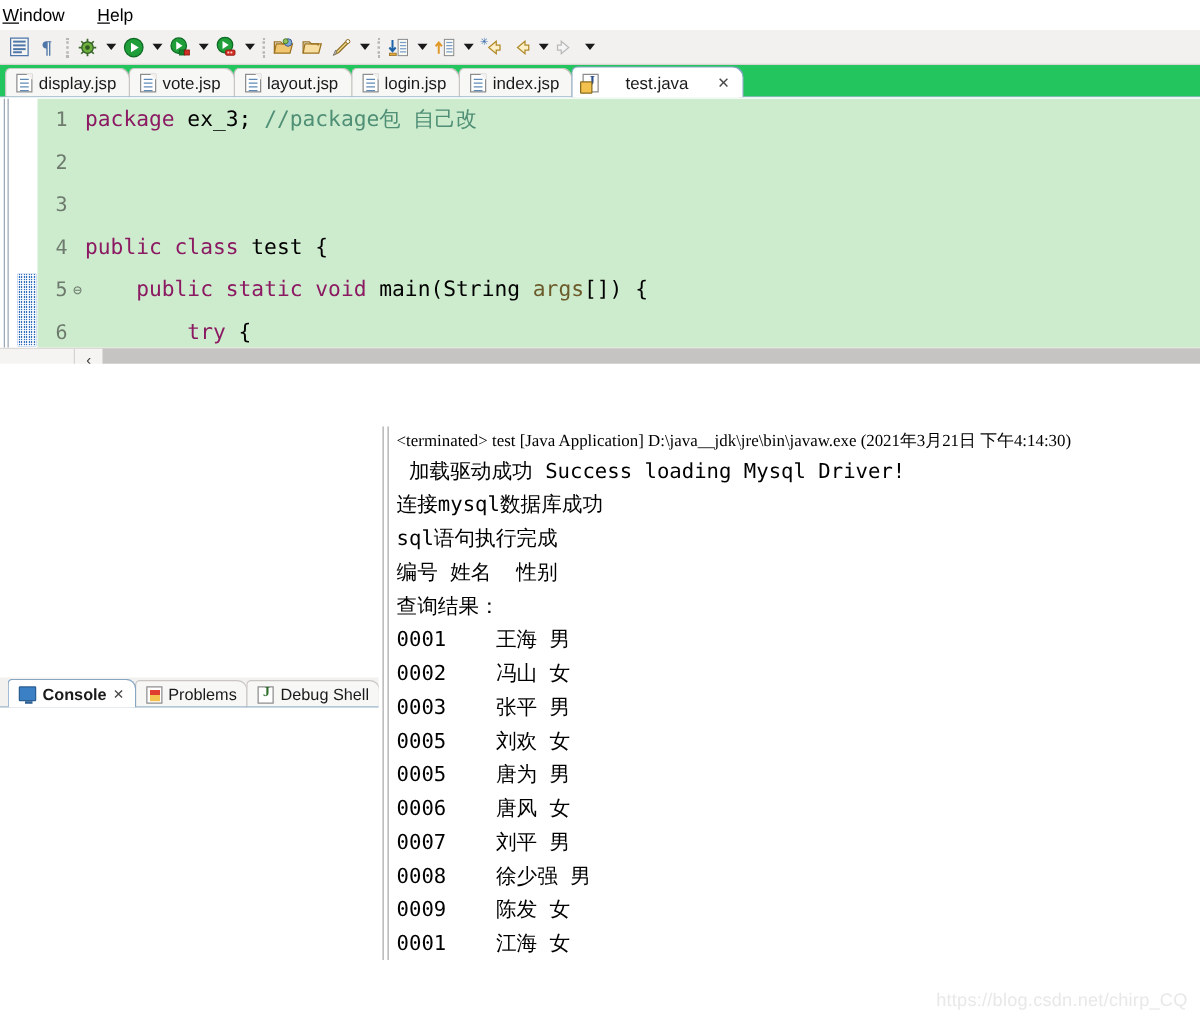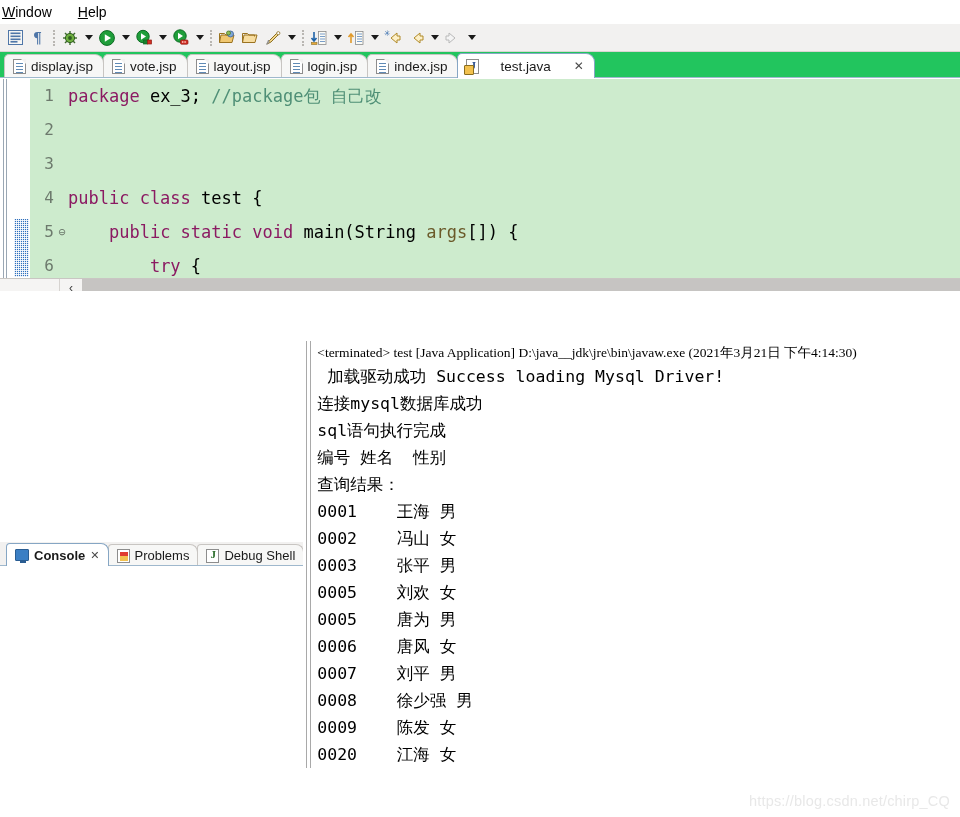--- a/index.html
+++ b/index.html
@@ -581,19 +581,19 @@
           <div class="cl">查询结果：</div>
           <div class="cl">0001    王海 男</div>
           <div class="cl">0002    冯山 女</div>
           <div class="cl">0003    张平 男</div>
           <div class="cl">0005    刘欢 女</div>
           <div class="cl">0005    唐为 男</div>
           <div class="cl">0006    唐风 女</div>
           <div class="cl">0007    刘平 男</div>
           <div class="cl">0008    徐少强 男</div>
           <div class="cl">0009    陈发 女</div>
-          <div class="cl">0020    江海 女</div>
+          <div class="cl">0001    江海 女</div>
         </div>
     </div>
   </div>
 
   <div class="watermark">https://blog.csdn.net/chirp_CQ</div>
 </div>
 
 </body></html>

